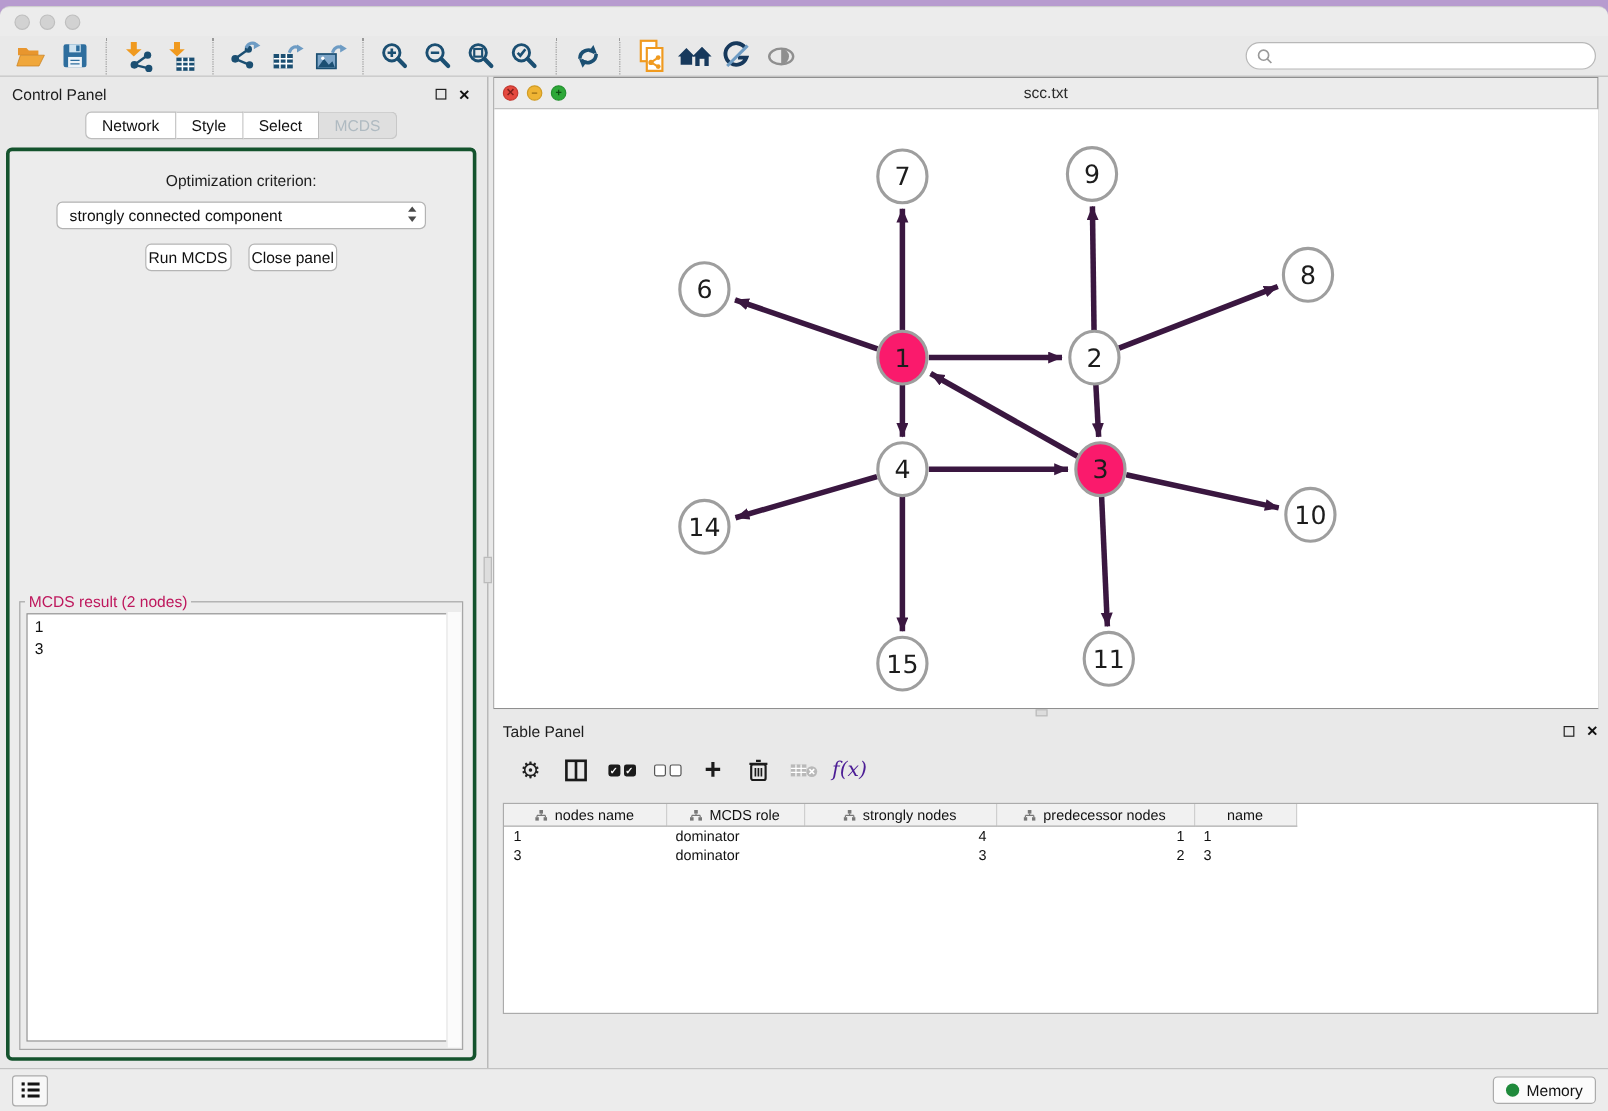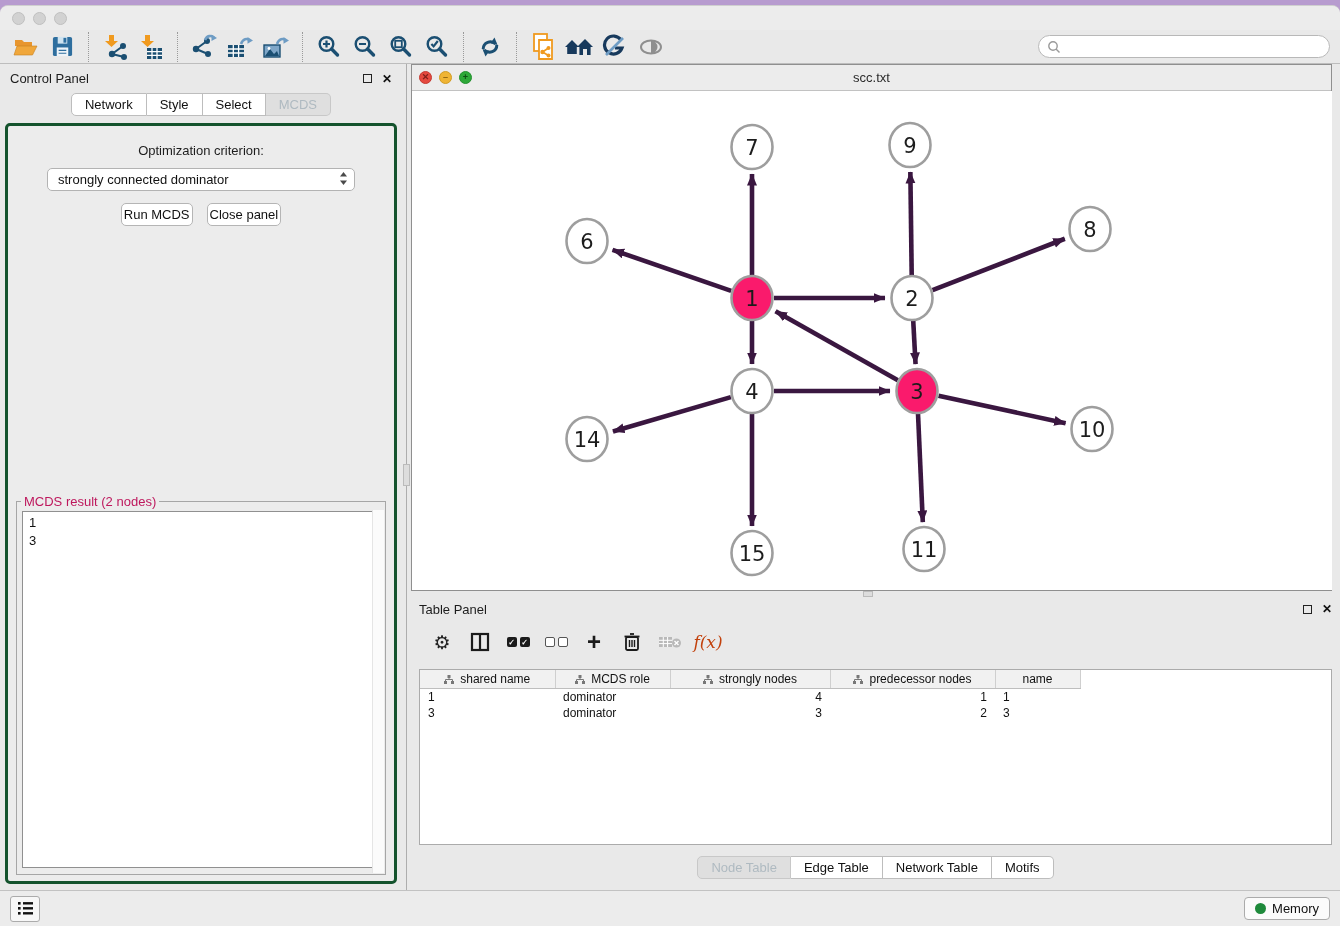--- a/index.html
+++ b/index.html
@@ -77,21 +77,21 @@
   .tp-head{height:24px;display:flex;align-items:center;}
   .tp-head .ptitle{font-size:13px;color:#1d1d1d;}
   .tp-toolbar{height:42px;display:flex;align-items:center;gap:12px;padding-left:10px;}
   .tpicon{width:26px;height:26px;display:flex;align-items:center;justify-content:center;}
   .gear{font-size:19px;color:#222;}
   .checkpair{display:flex;gap:3px;}
   .cbox{width:10px;height:10px;border-radius:2px;display:flex;align-items:center;justify-content:center;}
   .cbox.checked{background:#1b1b1b;color:#fff;font-size:8px;font-weight:bold;}
   .cbox.empty{background:#fff;border:1.5px solid #555;}
   .plus{font-size:24px;font-weight:900;color:#1b1b1b;line-height:20px;}
-  .fx{font-family:"DejaVu Serif",serif;font-style:italic;font-size:17px;color:#c2410c;}
+  .fx{font-family:"DejaVu Serif",serif;font-style:italic;font-size:17px;color:#4c1d95;}
   .tablebox{height:176px;margin-top:6px;border:1px solid #ABABAB;background:#fff;overflow:hidden;}
   table.datatable{border-collapse:collapse;font-size:12px;color:#111;}
   table.datatable th{background:#F1F1F1;border-right:1px solid #CFCFCF;border-bottom:1px solid #BEBEBE;
     font-weight:normal;padding:2px 4px;text-align:center;white-space:nowrap;}
   table.datatable th .colicon{margin-right:6px;vertical-align:-1px;}
   table.datatable td{padding:1px 8px;white-space:nowrap;}
   table.datatable td:nth-child(3),table.datatable td:nth-child(4){text-align:right;}
   .tp-tabs{flex:1;display:flex;justify-content:center;align-items:center;}
   
   .statusbar{height:36px;border-top:1px solid #C2C2C2;background:#ECECEC;display:flex;
@@ -294,21 +294,21 @@
         <div class="tabbar">
             <div class="tab">Network</div>
             <div class="tab">Style</div>
             <div class="tab">Select</div>
             <div class="tab active">MCDS</div>
           </div>
       </div>
       <div class="cpbody">
         <div class="optlabel">Optimization criterion:</div>
         <div class="selectwrap">
-          <span>strongly connected dominator</span>
+          <span>strongly connected component</span>
           <span class="updown">
             <svg width="9" height="15" viewBox="0 0 9 15">
               <path d="M4.5 1 L8 5.5 H1 Z" fill="#4A4A4A"></path>
               <path d="M1 9.5 H8 L4.5 14 Z" fill="#4A4A4A"></path>
             </svg>
           </span>
         </div>
         <div class="btnrow">
           <button class="btn">Run MCDS</button>
           <button class="btn">Close panel</button>
@@ -477,21 +477,21 @@
                         <rect x="3.5" y="0" width="3" height="3"></rect>
                         <rect x="0" y="6" width="3" height="3"></rect>
                         <rect x="7" y="6" width="3" height="3"></rect>
                       </g>
                       <g stroke="#777" stroke-width="1">
                         <line x1="5" y1="3" x2="5" y2="4.5"></line>
                         <line x1="1.5" y1="4.5" x2="8.5" y2="4.5"></line>
                         <line x1="1.5" y1="4.5" x2="1.5" y2="6"></line>
                         <line x1="8.5" y1="4.5" x2="8.5" y2="6"></line>
                       </g>
-                    </svg><span>shared name</span></th>
+                    </svg><span>nodes name</span></th>
                   <th style="width: 115px;"><svg class="colicon" width="10" height="9" viewBox="0 0 10 9">
                       <g fill="#777">
                         <rect x="3.5" y="0" width="3" height="3"></rect>
                         <rect x="0" y="6" width="3" height="3"></rect>
                         <rect x="7" y="6" width="3" height="3"></rect>
                       </g>
                       <g stroke="#777" stroke-width="1">
                         <line x1="5" y1="3" x2="5" y2="4.5"></line>
                         <line x1="1.5" y1="4.5" x2="8.5" y2="4.5"></line>
                         <line x1="1.5" y1="4.5" x2="1.5" y2="6"></line>
@@ -538,28 +538,20 @@
                 <tr>
                   <td>3</td>
                   <td>dominator</td>
                   <td>3</td>
                   <td>2</td>
                   <td>3</td>
                 </tr>
               </tbody>
           </table>
         </div>
-        <div class="tp-tabs">
-          <div class="tabbar">
-              <div class="tab active">Node Table</div>
-              <div class="tab">Edge Table</div>
-              <div class="tab">Network Table</div>
-              <div class="tab">Motifs</div>
-            </div>
-        </div>
       </div>
     </div>
   </div>
 
   <div class="statusbar">
     <div class="listbtn">
       <svg width="17" height="15" viewBox="0 0 17 15">
         <g fill="#111">
             <rect x="1" y="1" width="2.6" height="2.6"></rect>
             <rect x="1" y="6" width="2.6" height="2.6"></rect>

